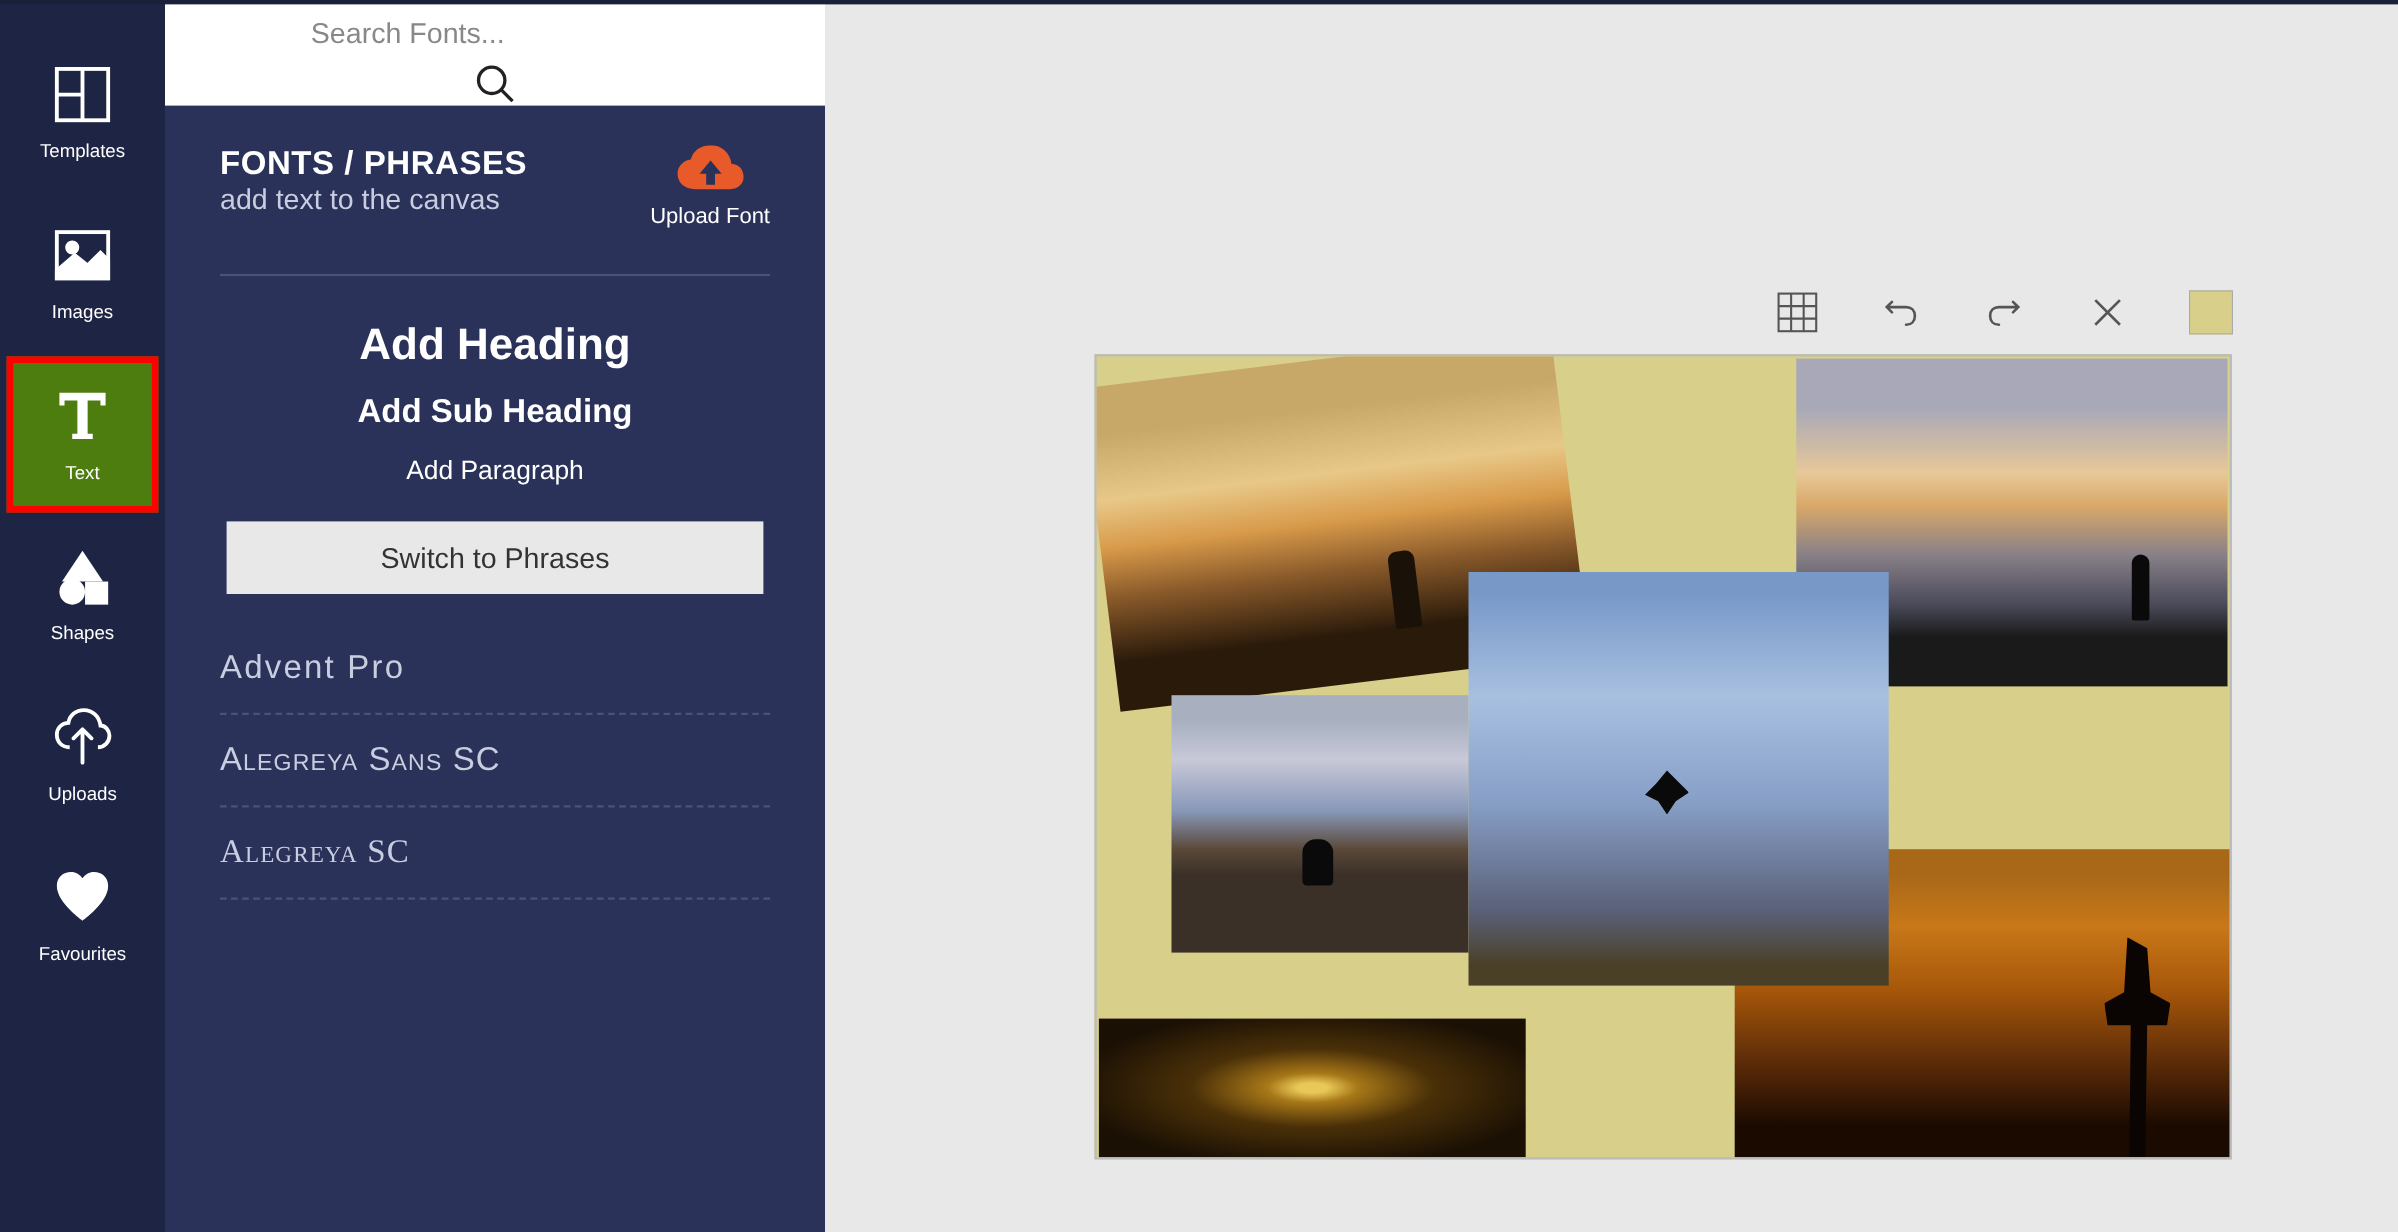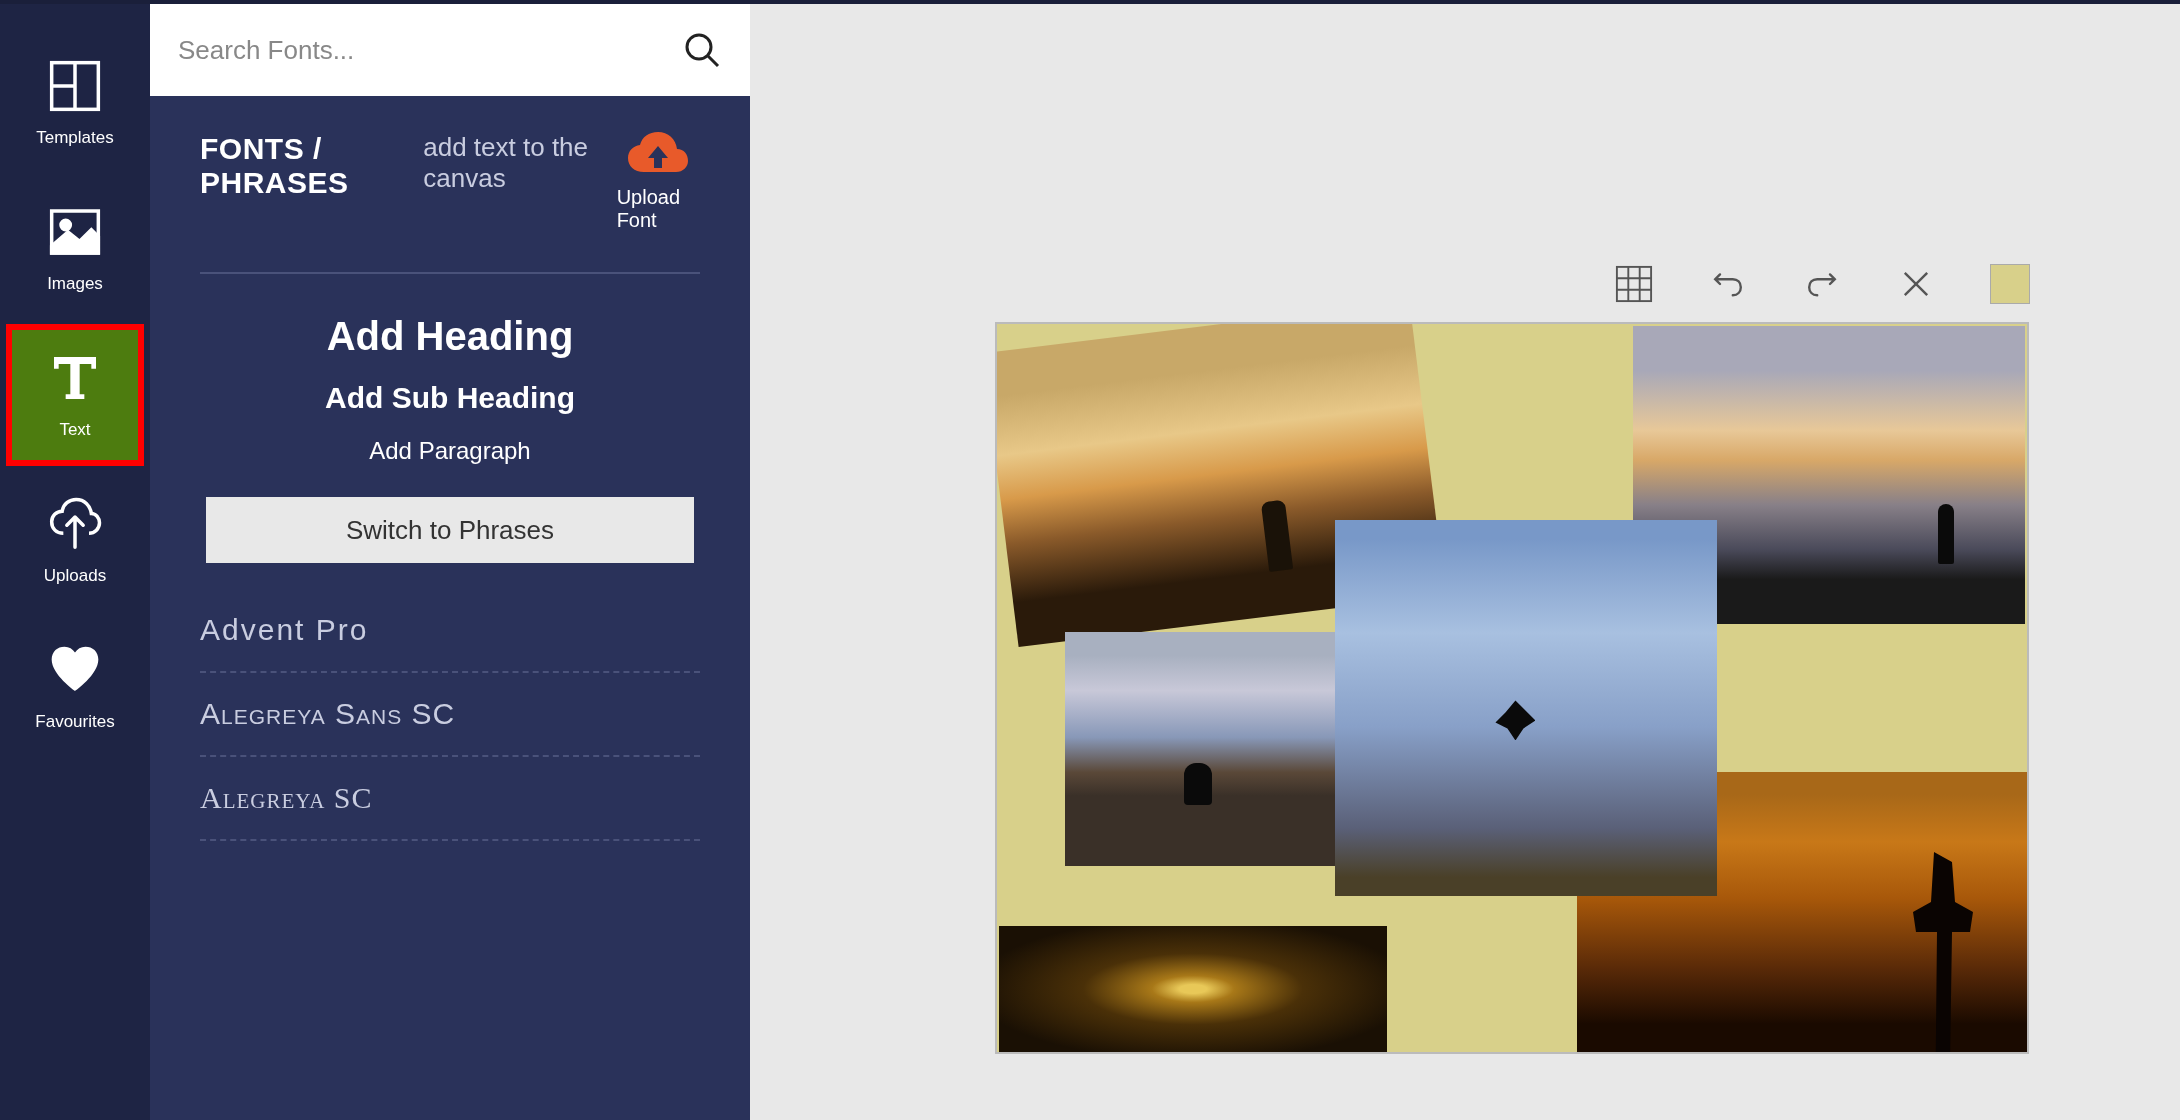--- a/index.html
+++ b/index.html
@@ -45,39 +45,40 @@
   flex-direction: column;
   position: relative;
 }
 .search-bar {
   height: 92px;
   background: #fff;
   display: flex;
   align-items: center;
   padding: 0 28px;
   justify-content: space-between;
+  flex-direction: column;
 }
 .search-input {
   border: none;
   outline: none;
   font-size: 26px;
   color: #555;
   flex: 1;
   background: transparent;
 }
 .search-input::placeholder { color: #888; }
 .search-icon { width: 40px; height: 40px; }
 
 .panel-header {
   padding: 36px 50px 12px 50px;
   display: flex;
   justify-content: space-between;
   align-items: flex-start;
 }
-.panel-title-group { display: flex; flex-direction: row; gap: 11px; }
+.panel-title-group { display: flex; flex-direction: column; gap: 0; }
 .panel-title { color: #fff; font-size: 30px; font-weight: 700; letter-spacing: 0.5px; }
 .panel-subtitle { color: #c9cde0; font-size: 26px; }
 .upload-block { display: flex; flex-direction: column; align-items: center; gap: 6px; cursor: pointer; }
 .upload-cloud { width: 64px; height: 48px; }
 .upload-label { color: #fff; font-size: 20px; }
 
 .panel-divider { height: 2px; background: #4a527a; margin: 28px 50px 12px 50px; }
 
 .text-options { display: flex; flex-direction: column; align-items: center; gap: 22px; padding: 28px 50px 32px 50px; }
 .add-heading { color: #fff; font-size: 40px; font-weight: 700; cursor: pointer; text-align: center; }
@@ -217,20 +218,30 @@
 
     <div class="nav-item active">
       <span class="nav-icon">
         <svg viewBox="0 0 48 48" width="56" height="56" fill="#fff">
           <path d="M6 6 L42 6 L42 16 L38 16 L38 12 L28 12 L28 38 L32 38 L32 42 L16 42 L16 38 L20 38 L20 12 L10 12 L10 16 L6 16 Z"></path>
         </svg>
       </span>
       <span class="nav-label">Text</span>
     </div>
 
+    <div class="nav-item">
+      <span class="nav-icon">
+        <svg viewBox="0 0 48 48" width="56" height="56" fill="#fff">
+          <path d="M24 4 L40 28 L8 28 Z"></path>
+          <circle cx="16" cy="36" r="10"></circle>
+          <rect x="26" y="28" width="18" height="18"></rect>
+        </svg>
+      </span>
+      <span class="nav-label">Shapes</span>
+    </div>
 
     <div class="nav-item">
       <span class="nav-icon">
         <svg viewBox="0 0 48 48" width="56" height="56" fill="none" stroke="#fff" stroke-width="3">
           <path d="M14 32 C8 32 4 28 4 22 C4 17 8 13 13 13 C14 7 19 3 25 3 C32 3 37 8 38 15 C42 15 45 19 45 23 C45 28 41 32 36 32"></path>
           <path d="M24 18 L24 44 M24 18 L17 25 M24 18 L31 25" stroke-linecap="round"></path>
         </svg>
       </span>
       <span class="nav-label">Uploads</span>
     </div>

